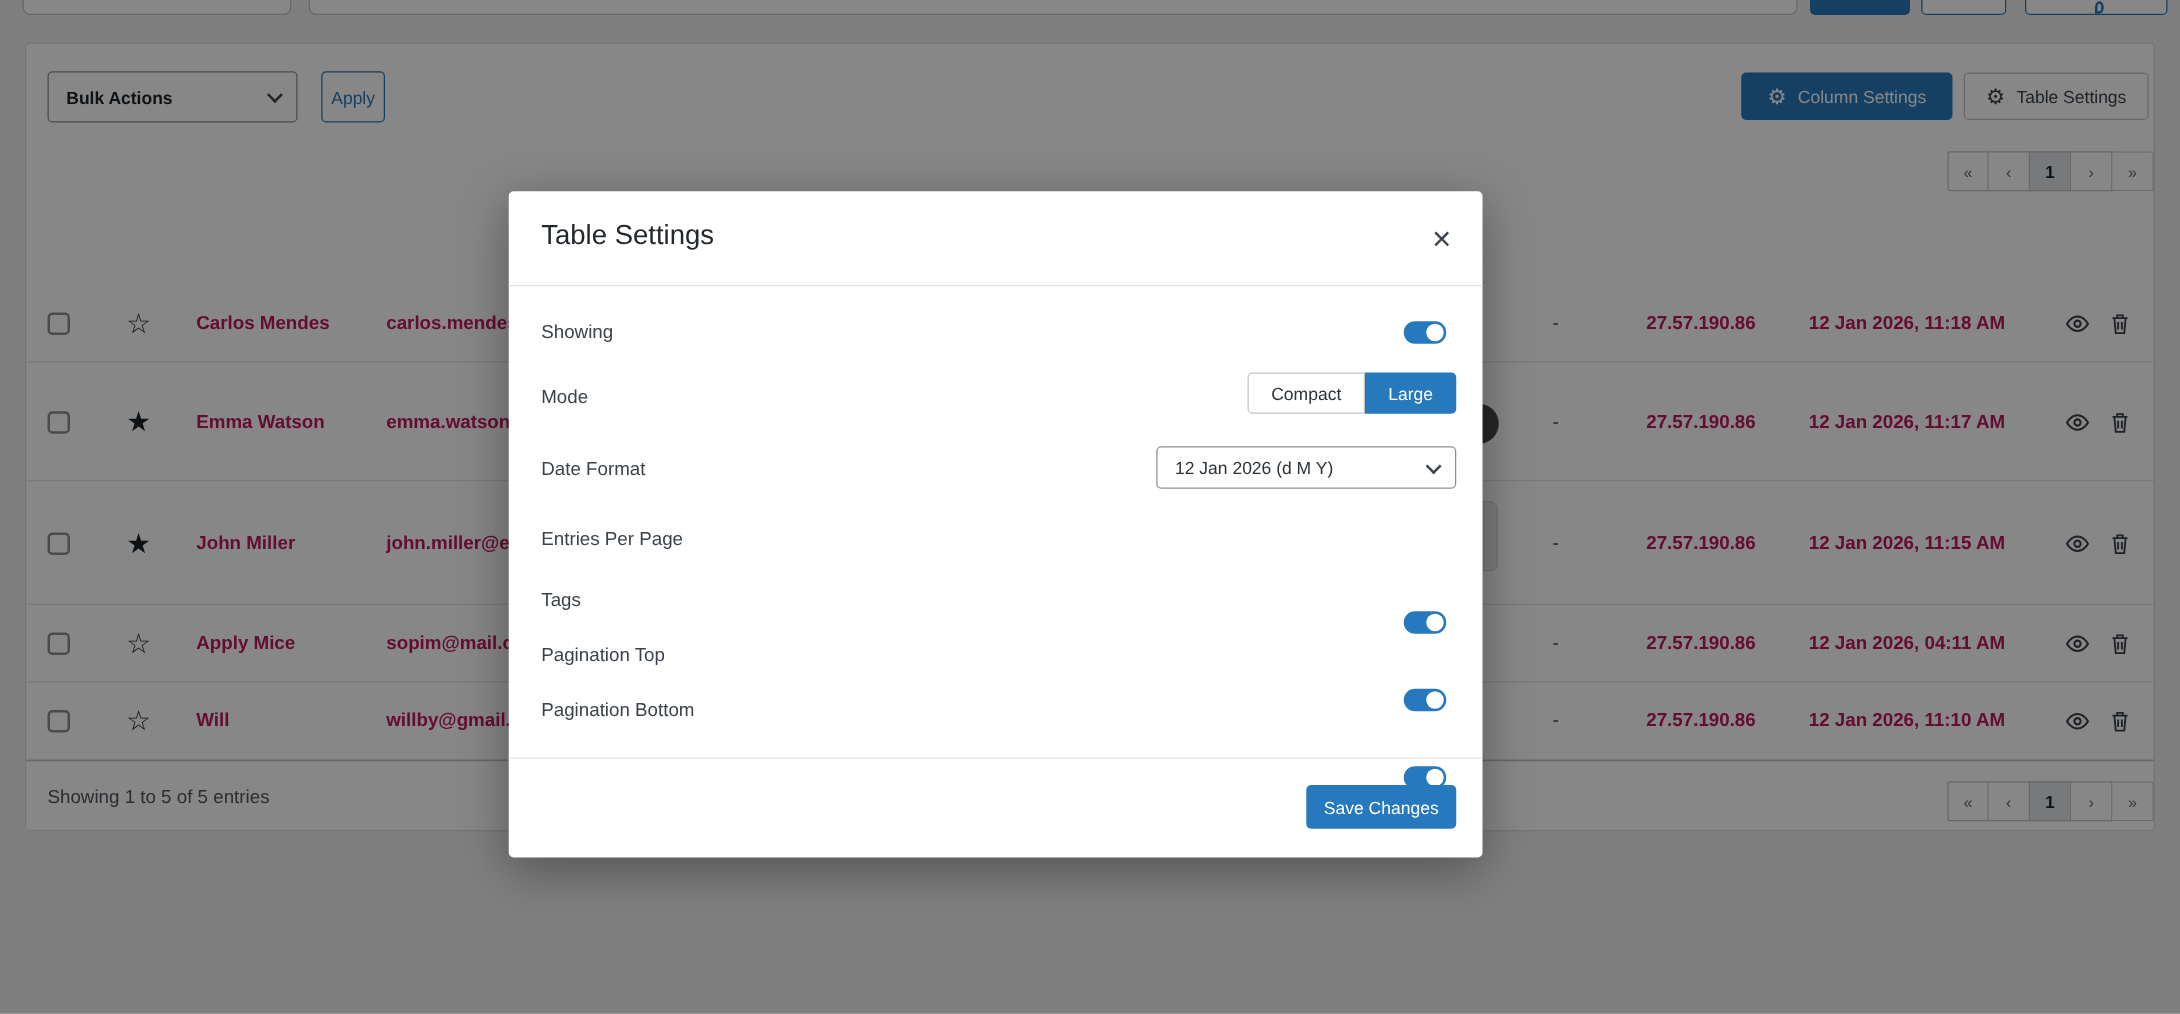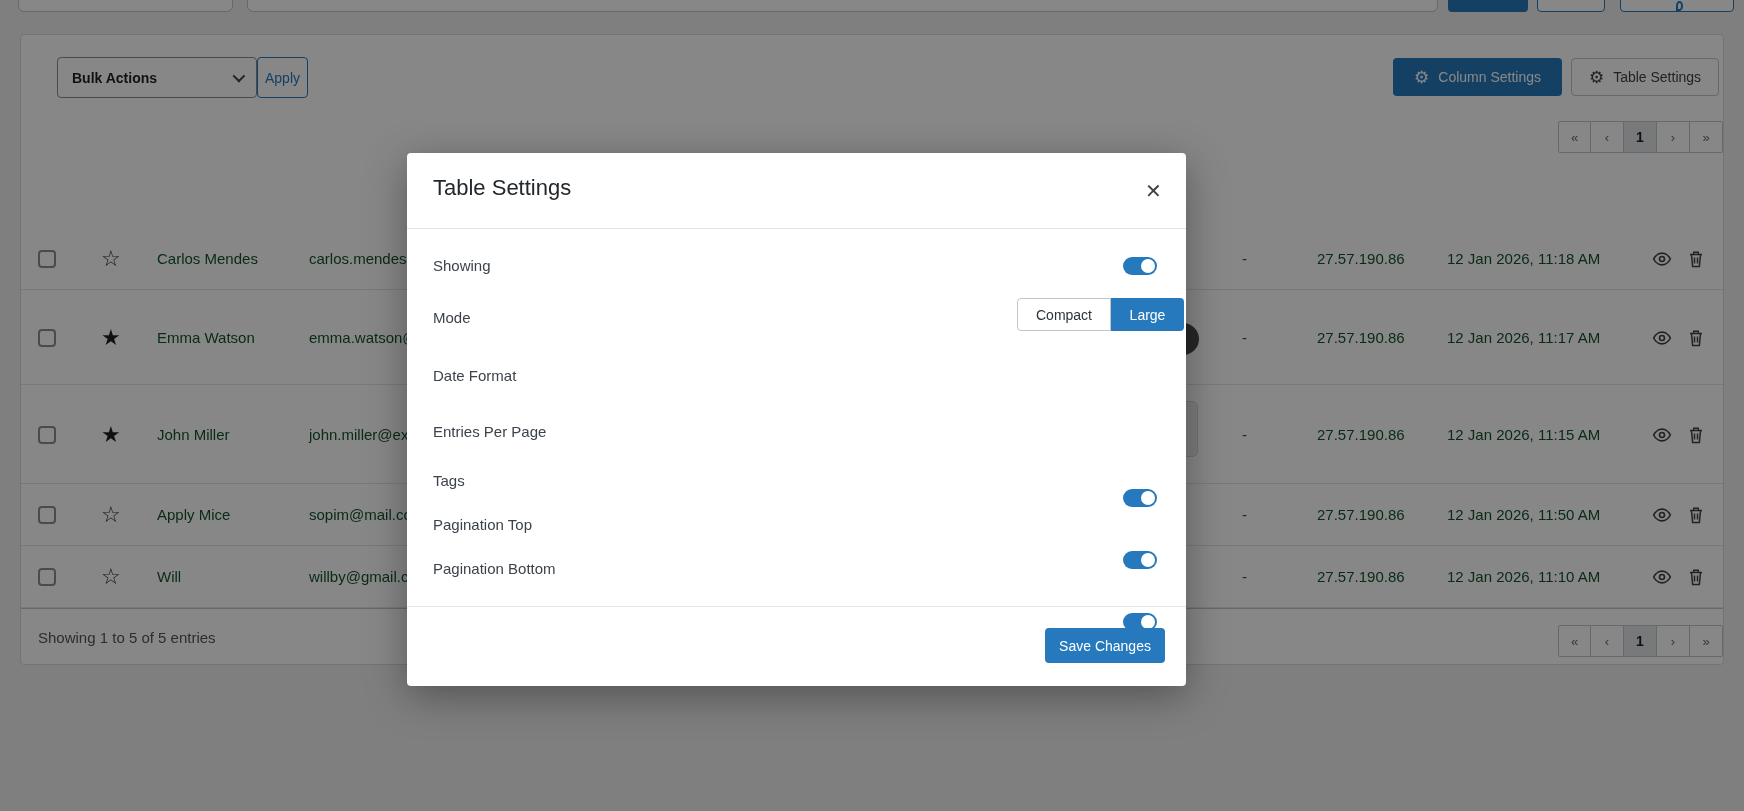--- a/index.html
+++ b/index.html
@@ -10,42 +10,42 @@
 
   
   .top-field { background:#fff; border:1px solid #c3c4c7; border-radius:6px; height:40px; }
   .top-btn-fill { background:#2779bd; border-radius:4px; height:40px; }
   .top-btn-outline { background:#fff; border:1px solid #2779bd; border-radius:4px; height:40px; }
   .search-glyph { width:7px; height:10px; border:2px solid #2779bd; border-radius:50% 50% 50% 0; }
 
   
   .card { background:#fff; border:1px solid #dcdcde; border-radius:4px; }
 
-  .select-box { background:#fff; border:1px solid #8c8f94; border-radius:4px; display:flex; align-items:center; justify-content:space-between; padding:0 14px; cursor:pointer;margin-left:19px; }
+  .select-box { background:#fff; border:1px solid #8c8f94; border-radius:4px; display:flex; align-items:center; justify-content:space-between; padding:0 14px; cursor:pointer; }
   .select-box .lbl { font-size:14px; color:#2c3338; }
   .chev { width:9px; height:9px; border-right:2px solid #3c434a; border-bottom:2px solid #3c434a; transform:rotate(45deg) translateY(-2px); }
 
   .btn-outline-blue { background:#fff; border:1px solid #2779bd; color:#2779bd; border-radius:4px; font-size:14px; display:flex; align-items:center; justify-content:center; cursor:pointer; }
   .btn-fill-blue { background:#2779bd; color:#fff; border:none; border-radius:4px; font-size:14px; display:flex; align-items:center; justify-content:center; gap:9px; cursor:pointer; }
   .btn-ghost { background:#fff; border:1px solid #c3c4c7; color:#3c434a; border-radius:4px; font-size:14px; display:flex; align-items:center; justify-content:center; gap:9px; cursor:pointer; }
   .gear { font-size:17px; line-height:1; }
 
   
   .pager { display:flex; }
   .pager .pcell { width:33px; height:32px; border:1px solid #c3c4c7; border-left:none; background:#fff; display:flex; align-items:center; justify-content:center; font-size:13px; color:#646970; cursor:pointer; }
   .pager .pcell:first-child { border-left:1px solid #c3c4c7; border-radius:2px 0 0 2px; }
   .pager .pcell:last-child { border-radius:0 2px 2px 0; }
   .pager .pcell.active { background:#e3e4e6; color:#1d2327; font-weight:bold; font-size:14px; }
 
   
   .thead { border-top:1px solid #c3c4c7; border-bottom:1px solid #c3c4c7; }
   .th { font-size:13px; font-weight:bold; color:#50575e; letter-spacing:.02em; }
   .trow { border-bottom:1px solid #e2e4e7; }
   .checkbox { width:18px; height:18px; border:2px solid #8c8f94; border-radius:4px; background:#fff; cursor:pointer; }
-  .cell-bold { font-size:15px; font-weight:normal; color:#14532d; white-space:nowrap; }
+  .cell-bold { font-size:15px; font-weight:bold; color:#be185d; white-space:nowrap; }
   .cell-dim { font-size:15px; color:#3c434a; }
   .star { font-size:22px; line-height:1; cursor:pointer; color:#1d2327; }
   .aicon { color:#3c434a; cursor:pointer; }
 
   .frag-avatar { width:32px; height:32px; border-radius:50%; background:#4a4a4a; }
   .frag-rect { width:77px; height:56px; border-radius:6px; background:#ececec; border:1px solid #d5d5d8; }
 
   
   .overlay { left:0; top:0; width:1744px; height:811px; background:rgba(0,0,0,0.47); z-index:10; }
   .modal { left:407px; top:153px; width:779px; height:533px; background:#fff; border-radius:4px; z-index:20; box-shadow:0 10px 40px rgba(0,0,0,.35); }
@@ -160,21 +160,21 @@
             </svg>
     </span>
         </div>
         <div class="abs trow" style="left: 0px; top: 257px; width: 1702px; height: 62px;">
     <div class="abs checkbox" style="left:17px; top:22px;"></div>
     <span class="abs star" style="left:80px; top:20px;">☆</span>
     <span class="abs cell-bold" style="left:136px; top:22px;">Apply Mice</span>
     <span class="abs cell-bold" style="left:288px; top:22px;">sopim@mail.co</span>
     <span class="abs cell-dim" style="left:1221px; top:22px;">-</span>
     <span class="abs cell-bold" style="left:1296px; top:22px;">27.57.190.86</span>
-    <span class="abs cell-bold" style="left:1426px; top:22px;">12 Jan 2026, 11:50 AM</span>
+    <span class="abs cell-bold" style="left:1426px; top:22px;">12 Jan 2026, 04:11 AM</span>
     <span class="abs aicon" style="left:1631px; top:21px;">
       <svg width="20" height="20" viewBox="0 0 24 24">
               <path d="M12 5C5.5 5 2 12 2 12s3.5 7 10 7 10-7 10-7-3.5-7-10-7z" fill="none" stroke="currentColor" stroke-width="2"></path>
               <circle cx="12" cy="12" r="3" fill="none" stroke="currentColor" stroke-width="2"></circle>
             </svg>
     </span>
     <span class="abs aicon" style="left:1666px; top:21px;">
       <svg width="18" height="20" viewBox="0 0 24 26">
               <path d="M4 7h16M9 7V4h6v3M6 7l1.5 16h9L18 7M10 11v8M14 11v8" fill="none" stroke="currentColor" stroke-width="2"></path>
             </svg>
@@ -223,26 +223,30 @@
     <span class="abs modal-title" style="left:26px; top:22px;">Table Settings</span>
     <span class="abs close-x" style="left:738px; top:26px;">✕</span>
     <div class="abs hr" style="top:75px;"></div>
 
     <span class="abs mlabel" style="left:26px; top:104px;">Showing</span>
     <div class="abs toggle" style="left:716px; top:104px;">
         <div class="knob"></div>
       </div>
 
     <span class="abs mlabel" style="left:26px; top:156px;">Mode</span>
-    <div class="abs seg" style="left:610px; top:145px;">
+    <div class="abs seg" style="left:591px; top:145px;">
       <div class="seg-l">Compact</div>
       <div class="seg-r">Large</div>
     </div>
 
     <span class="abs mlabel" style="left:26px; top:214px;">Date Format</span>
+    <div class="abs select-box" style="left:518px; top:204px; width:240px; height:34px;">
+      <span class="lbl">12 Jan 2026 (d M Y)</span>
+      <span class="chev"></span>
+    </div>
 
     <span class="abs mlabel" style="left:26px; top:270px;">Entries Per Page</span>
 
     <span class="abs mlabel" style="left:26px; top:319px;">Tags</span>
     <div class="abs toggle" style="left:716px; top:318px;">
         <div class="knob"></div>
       </div>
 
     <span class="abs mlabel" style="left:26px; top:363px;">Pagination Top</span>
     <div class="abs toggle" style="left:716px; top:362px;">

